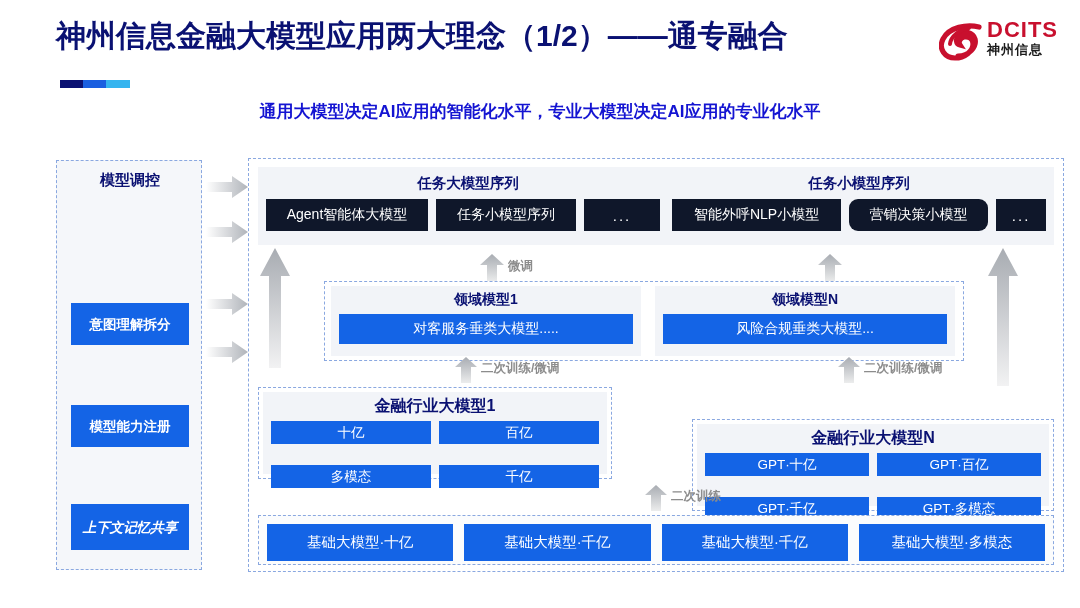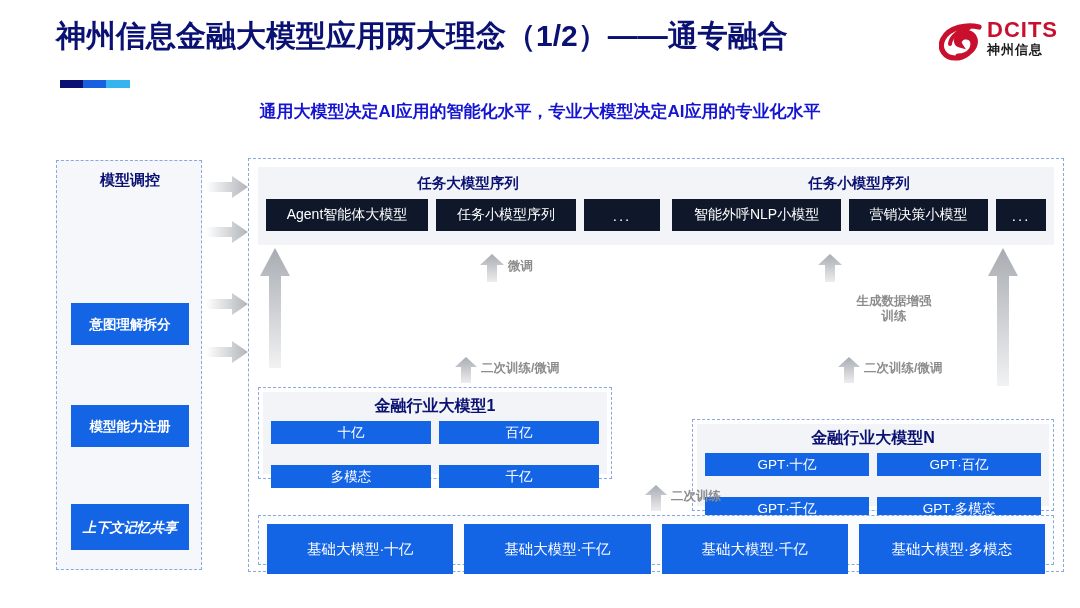--- a/index.html
+++ b/index.html
@@ -119,21 +119,21 @@
     display:flex;align-items:center;justify-content:center;white-space:nowrap;
   }
 
   
   .base-outer{
     position:absolute;left:258px;top:515px;width:796px;height:50px;
     border:1px dashed #8aa8e0;box-sizing:border-box;background:#fbfcfd;
   }
   .base-row{display:flex;gap:11px;padding:8px 8px;}
   .base-chip{
-    flex:1;height:50px;background:#1464e6;color:#fff;font-size:14.5px;
+    flex:1;height:37px;background:#1464e6;color:#fff;font-size:14.5px;
     display:flex;align-items:center;justify-content:center;white-space:nowrap;
   }
 
   
   .uparrow{position:absolute;}
   .arrow-label{
     position:absolute;font-size:12.5px;font-weight:bold;color:#8c8c8c;
     white-space:nowrap;line-height:15px;
   }
   .arrow-label.center{text-align:center;margin-top:47px;}
@@ -254,25 +254,35 @@
       <div class="chip" style="width:162px;">Agent智能体大模型</div>
       <div class="chip" style="width:140px;">任务小模型序列</div>
       <div class="chip dots" style="width:76px;">...</div>
     </div>
   </div>
 
   <div class="seq-box" style="left:664px;top:167px;width:390px;height:78px;">
     <div class="seq-title">任务小模型序列</div>
     <div class="chiprow">
       <div class="chip" style="width:170px;">智能外呼NLP小模型</div>
-      <div class="chip" style="width:140px;">营销决策小模型</div>
+      <div class="chip" style="width:140px;border-radius:9px;">营销决策小模型</div>
       <div class="chip dots" style="width:50px;">...</div>
     </div>
   </div>
 
+  <div class="domain-outer">
+    <div class="domain-card" style="left:6px;width:310px;">
+      <div class="domain-title">领域模型1</div>
+      <div class="domain-chip">对客服务垂类大模型.....</div>
+    </div>
+    <div class="domain-card" style="left:330px;width:300px;">
+      <div class="domain-title">领域模型N</div>
+      <div class="domain-chip">风险合规垂类大模型...</div>
+    </div>
+  </div>
 
   <svg class="uparrow" style="left:455px;top:357px;width:22px;height:26px;" viewBox="0 0 22 26">
     <defs>
         <linearGradient id="gU5" x1="0" y1="1" x2="0" y2="0">
           <stop offset="0" stop-color="#eceded"></stop>
           <stop offset="1" stop-color="#a8acb2"></stop>
         </linearGradient>
       </defs>
     <path d="M6 26 L6 10 L0 10 L11 0 L22 10 L16 10 L16 26 Z" fill="url(#gU5)"></path>
   </svg>

